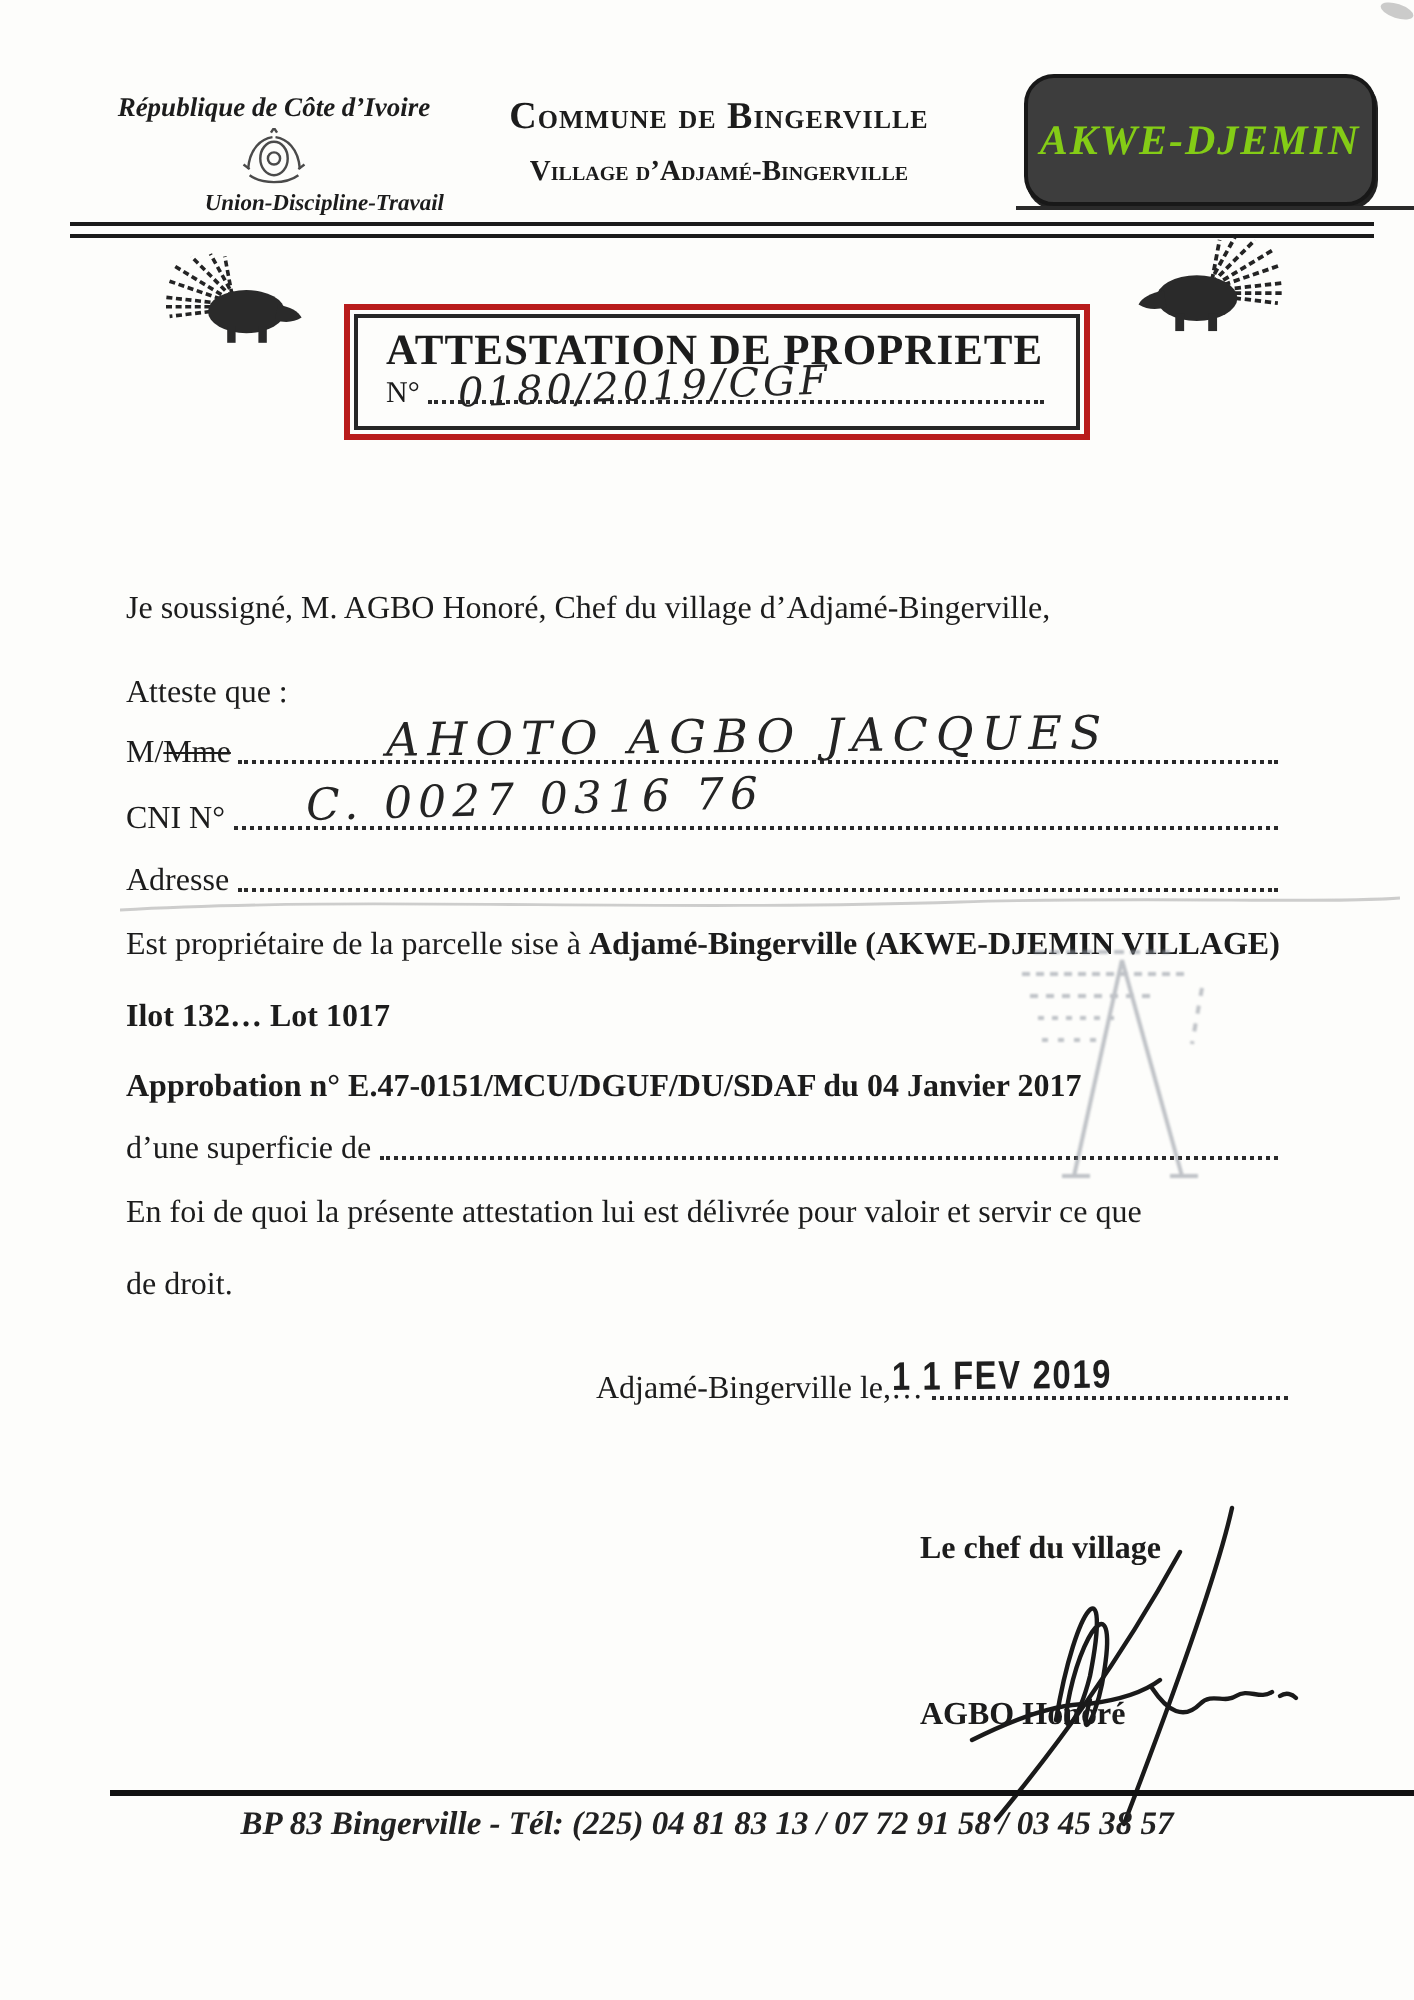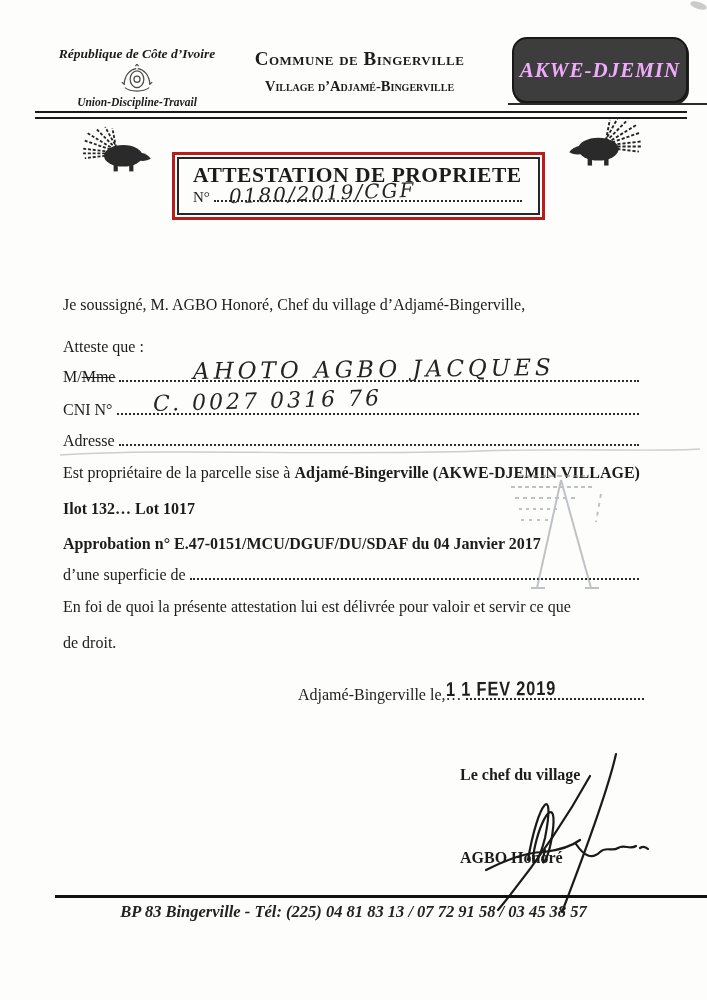--- a/index.html
+++ b/index.html
@@ -5,31 +5,31 @@
   html,body{margin:0;padding:0;background:#e8e8e8;}
   .page{
     position:relative;width:707px;height:1000px;margin:0 auto;
     background:#fdfdfb;overflow:hidden;
     font-family:"Liberation Serif", serif;color:#1c1c1c;
   }
   
   .hdr-left{position:absolute;left:52px;top:46px;width:170px;text-align:center;}
   .hdr-republic{font-size:13.5px;font-weight:bold;font-style:italic;white-space:nowrap;}
   .hdr-emblem{display:block;margin:2px auto 0 auto;}
-  .hdr-motto{font-size:11.5px;font-weight:bold;font-style:italic;white-space:nowrap;}
+  .hdr-motto{font-size:11.5px;font-weight:bold;font-style:italic;white-space:nowrap;text-align:right;}
   .hdr-center{position:absolute;left:222px;top:48px;width:275px;text-align:center;}
   .hdr-commune{font-size:19px;font-weight:bold;font-variant:small-caps;letter-spacing:.5px;white-space:nowrap;}
   .hdr-village{font-size:14.5px;font-weight:bold;font-variant:small-caps;margin-top:8px;white-space:nowrap;text-align:center;}
   .badge{
     position:absolute;left:512px;top:37px;width:172px;height:62px;
     background:#3d3d3d;border:2px solid #181818;border-radius:15px;
     display:flex;align-items:center;justify-content:center;
     box-shadow:1px 2px 0 #222;
   }
-  .badge span{color:#f0abfc;font-size:21px;font-weight:bold;font-style:italic;letter-spacing:1px;white-space:nowrap;}
+  .badge span{color:#84cc16;font-size:21px;font-weight:bold;font-style:italic;letter-spacing:1px;white-space:nowrap;}
   .badge-underline{position:absolute;left:508px;top:103px;width:199px;height:2px;background:#2a2a2a;}
   .double-rule{position:absolute;left:35px;top:111px;width:652px;height:4px;
     border-top:2px solid #1a1a1a;border-bottom:2px solid #1a1a1a;}
   
   .porc{position:absolute;}
   .porc-left{left:80px;top:126px;}
   .porc-right{left:568px;top:117px;transform:scaleX(-1);}
   
   .title-box{
     position:absolute;left:172px;top:152px;width:373px;height:68px;

